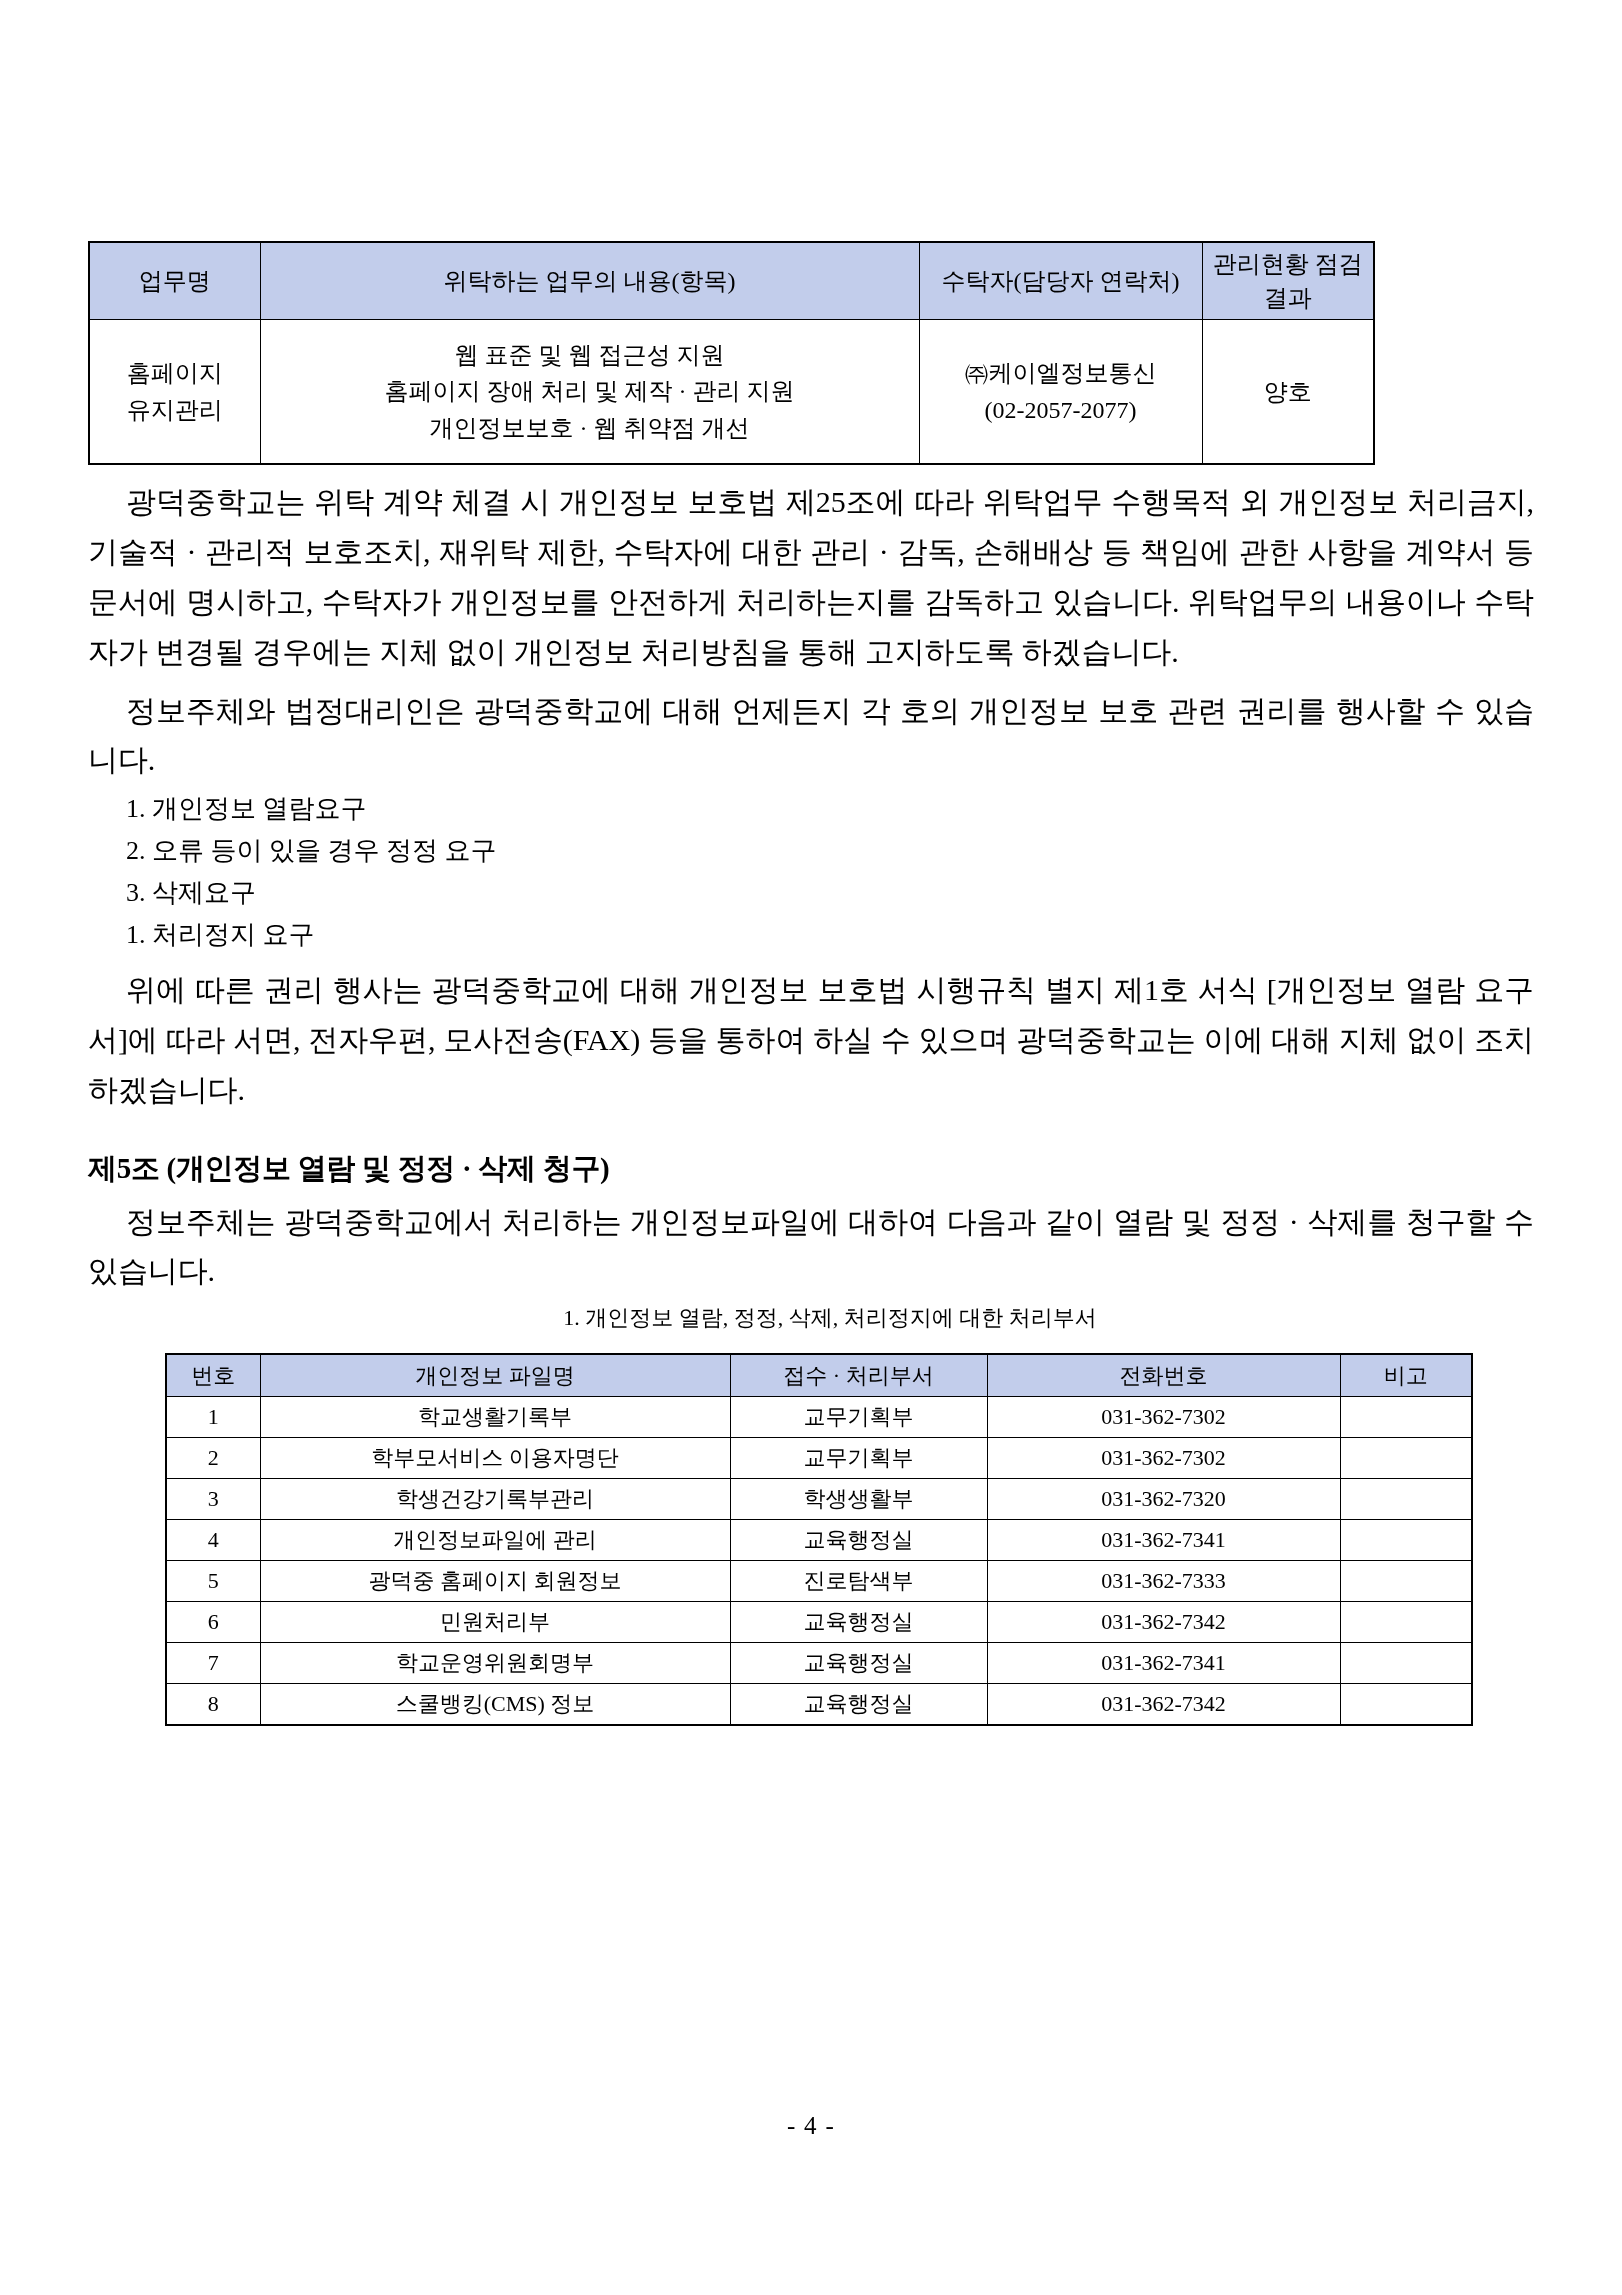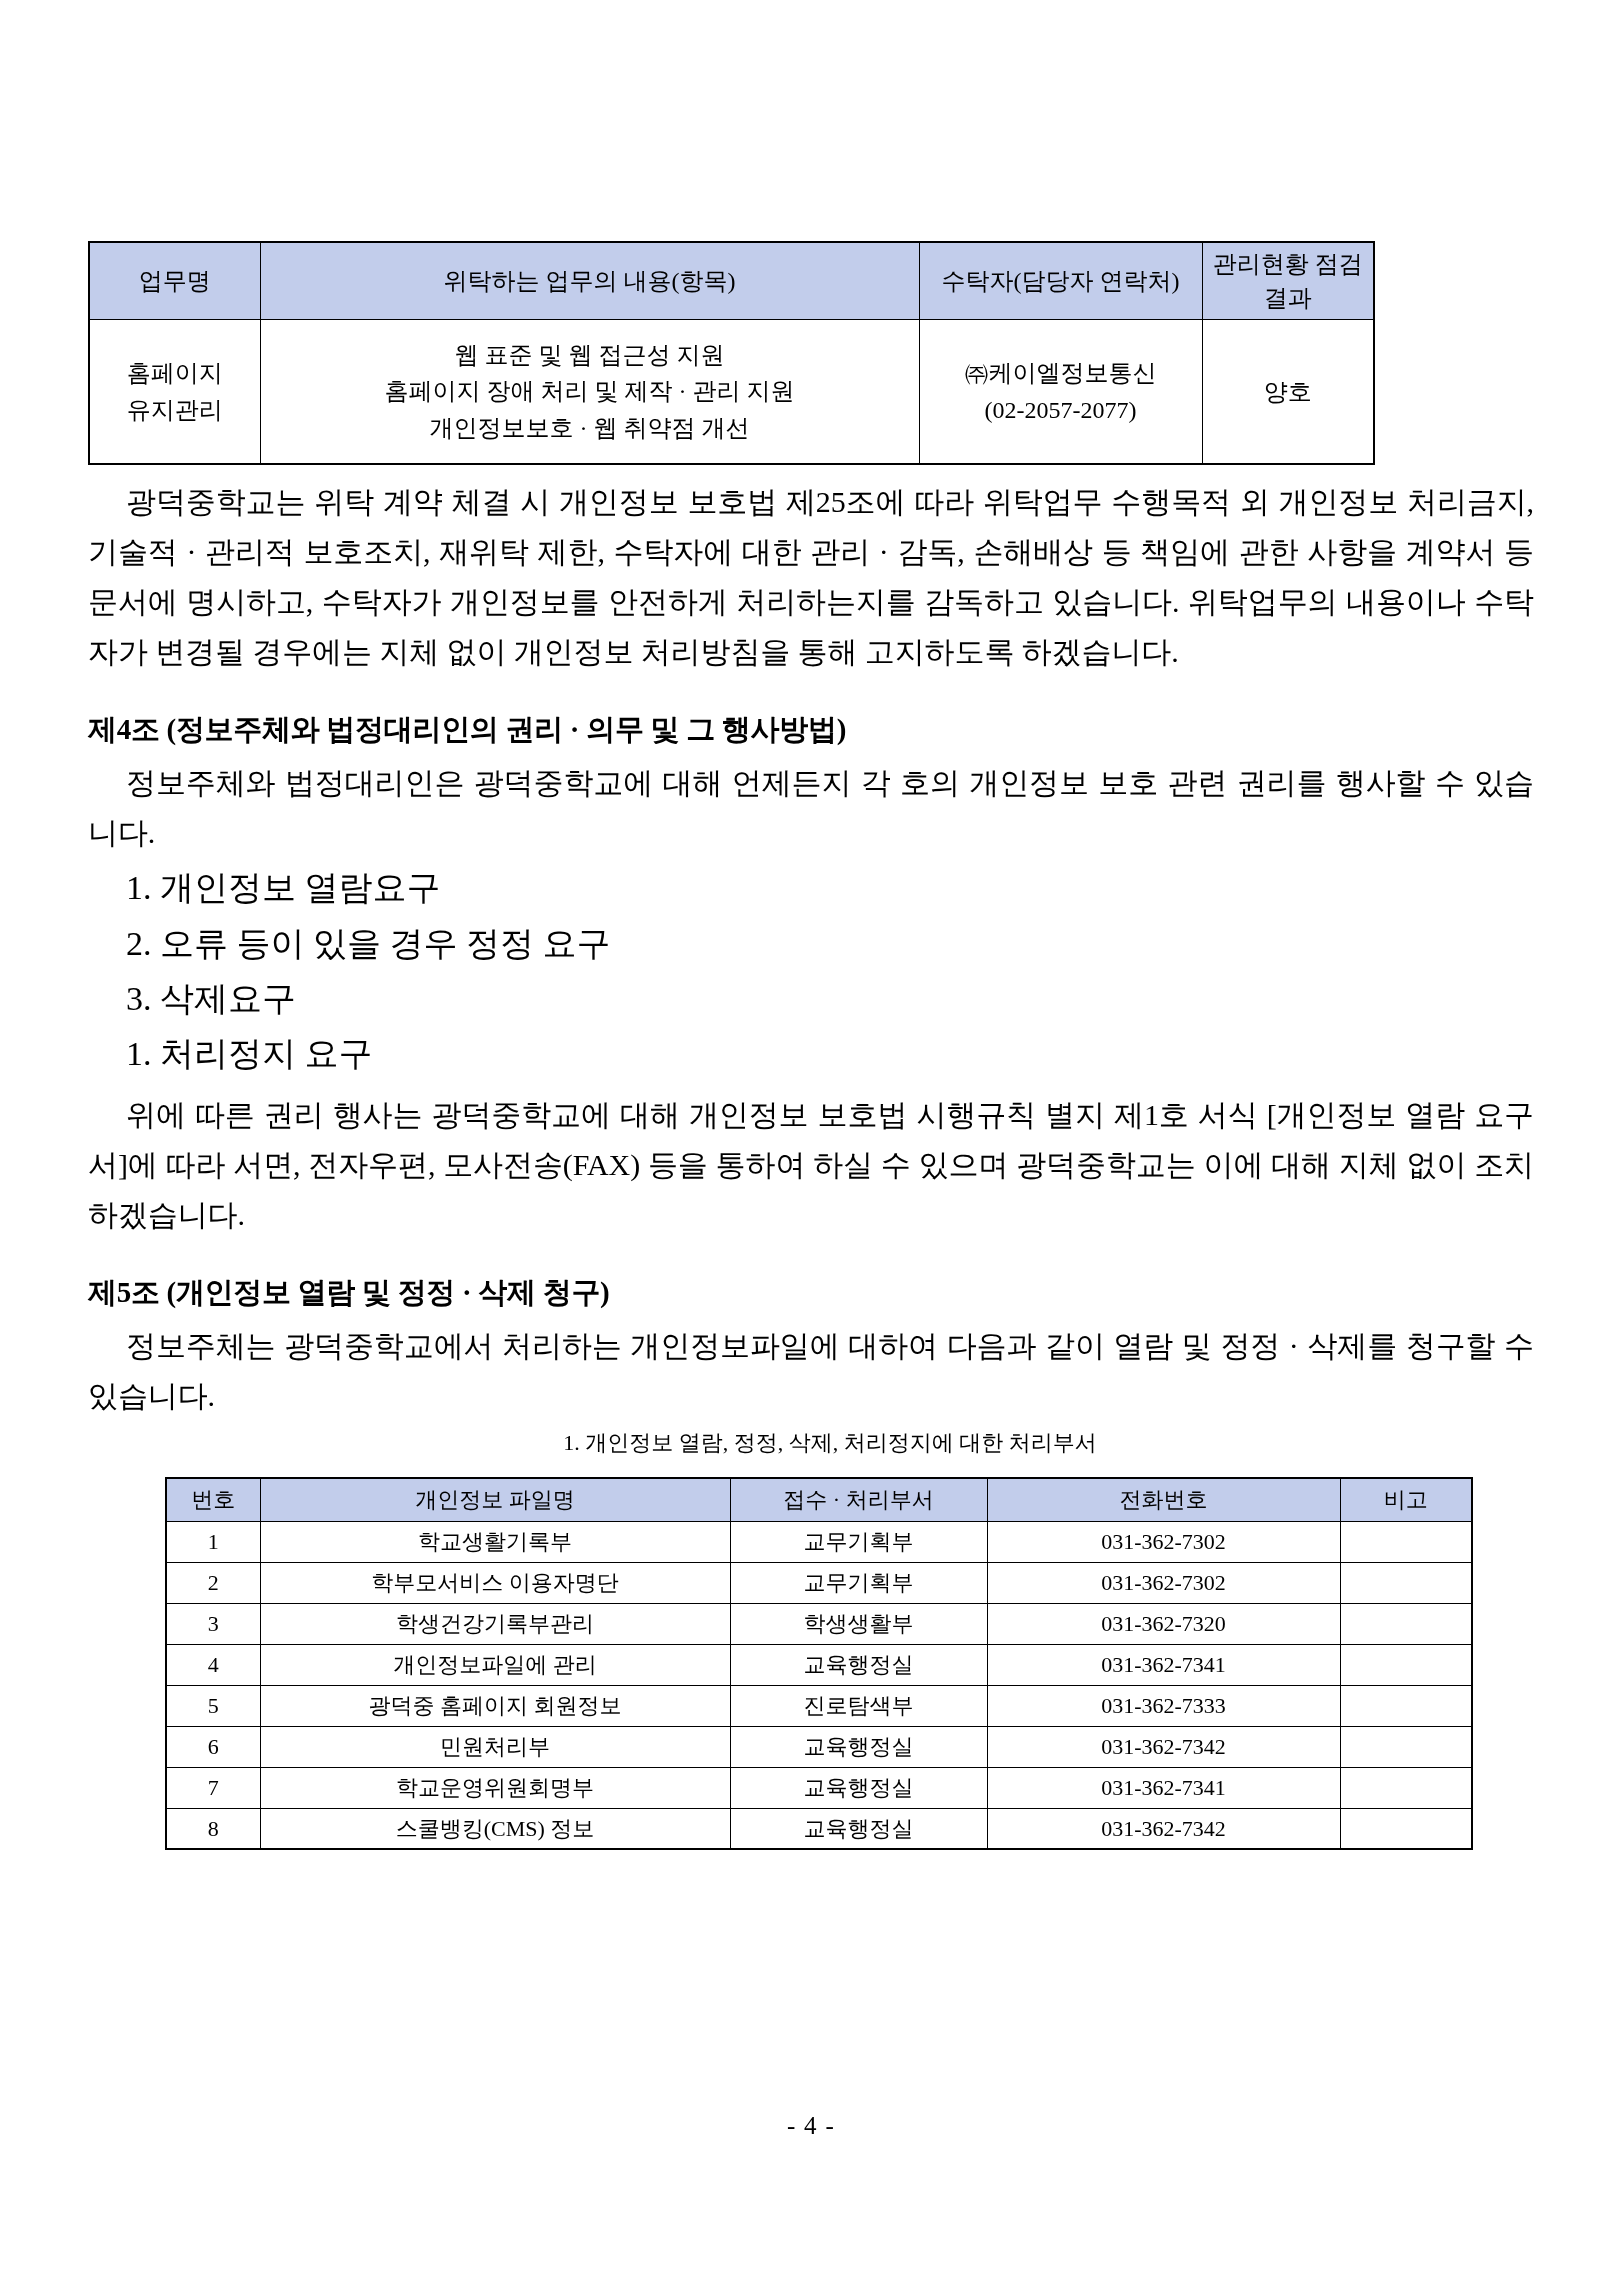--- a/index.html
+++ b/index.html
@@ -109,21 +109,21 @@
     text-indent: 0;
     letter-spacing: -0.3px;
   }
 
   ol.num-list, ul.num-list {
     list-style: none;
     margin: 2.6px 0 0 0;
     padding: 0;
   }
   ol.num-list li {
-    font-size: 34px;
+    font-size: 26px;
     line-height: 1.62;
     padding-left: 38px;
     margin: 0;
   }
 
   .list-single {
     font-size: 22px;
     line-height: 1.62;
     padding-left: 38px;
     margin: 3.9px 0 10.5px 0;
@@ -182,21 +182,20 @@
             <span>㈜케이엘정보통신</span>
             <span>(02-2057-2077)</span>
           </td>
           <td>양호</td>
         </tr>
       </tbody>
     </table>
 
     <p class="para">광덕중학교는 위탁 계약 체결 시 개인정보 보호법 제25조에 따라 위탁업무 수행목적 외 개인정보 처리금지, 기술적 · 관리적 보호조치, 재위탁 제한, 수탁자에 대한 관리 · 감독, 손해배상 등 책임에 관한 사항을 계약서 등 문서에 명시하고, 수탁자가 개인정보를 안전하게 처리하는지를 감독하고 있습니다. 위탁업무의 내용이나 수탁자가 변경될 경우에는 지체 없이 개인정보 처리방침을 통해 고지하도록 하겠습니다.</p>
 
-    <h2 class="article">제4조 (정보주체와 법정대리인의 권리 · 의무 및 그 행사방법)</h2>
     <p class="para tight">정보주체와 법정대리인은 광덕중학교에 대해 언제든지 각 호의 개인정보 보호 관련 권리를 행사할 수 있습니다.</p>
     <ol class="num-list">
       <li>1. 개인정보 열람요구</li>
       <li>2. 오류 등이 있을 경우 정정 요구</li>
       <li>3. 삭제요구</li>
       <li>1. 처리정지 요구</li>
     </ol>
     <p class="para tight">위에 따른 권리 행사는 광덕중학교에 대해 개인정보 보호법 시행규칙 별지 제1호 서식 [개인정보 열람 요구서]에 따라 서면, 전자우편, 모사전송(FAX) 등을 통하여 하실 수 있으며 광덕중학교는 이에 대해 지체 없이 조치하겠습니다.</p>
 
     <h2 class="article">제5조 (개인정보 열람 및 정정 · 삭제 청구)</h2>

